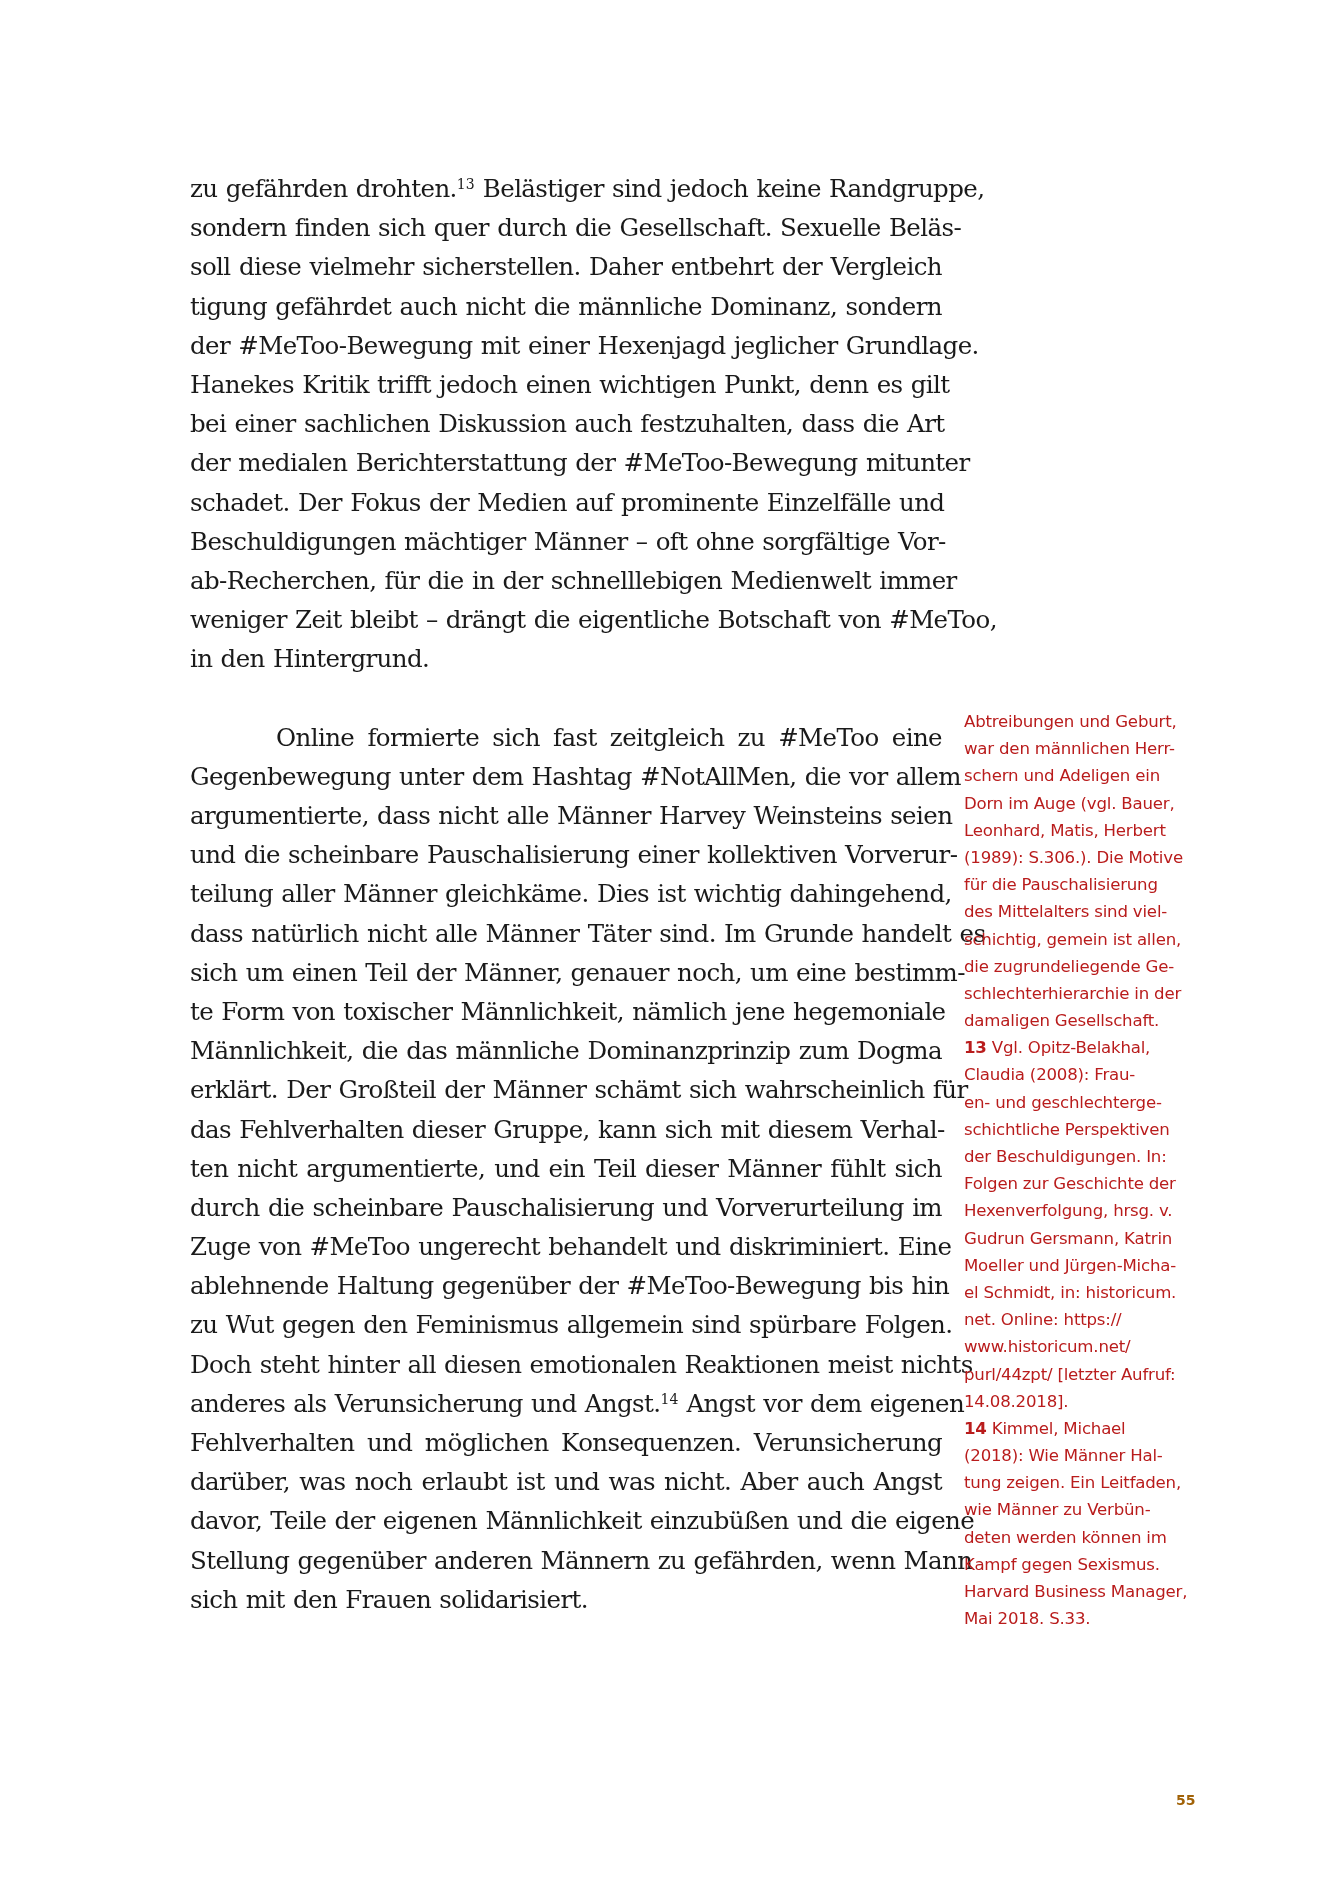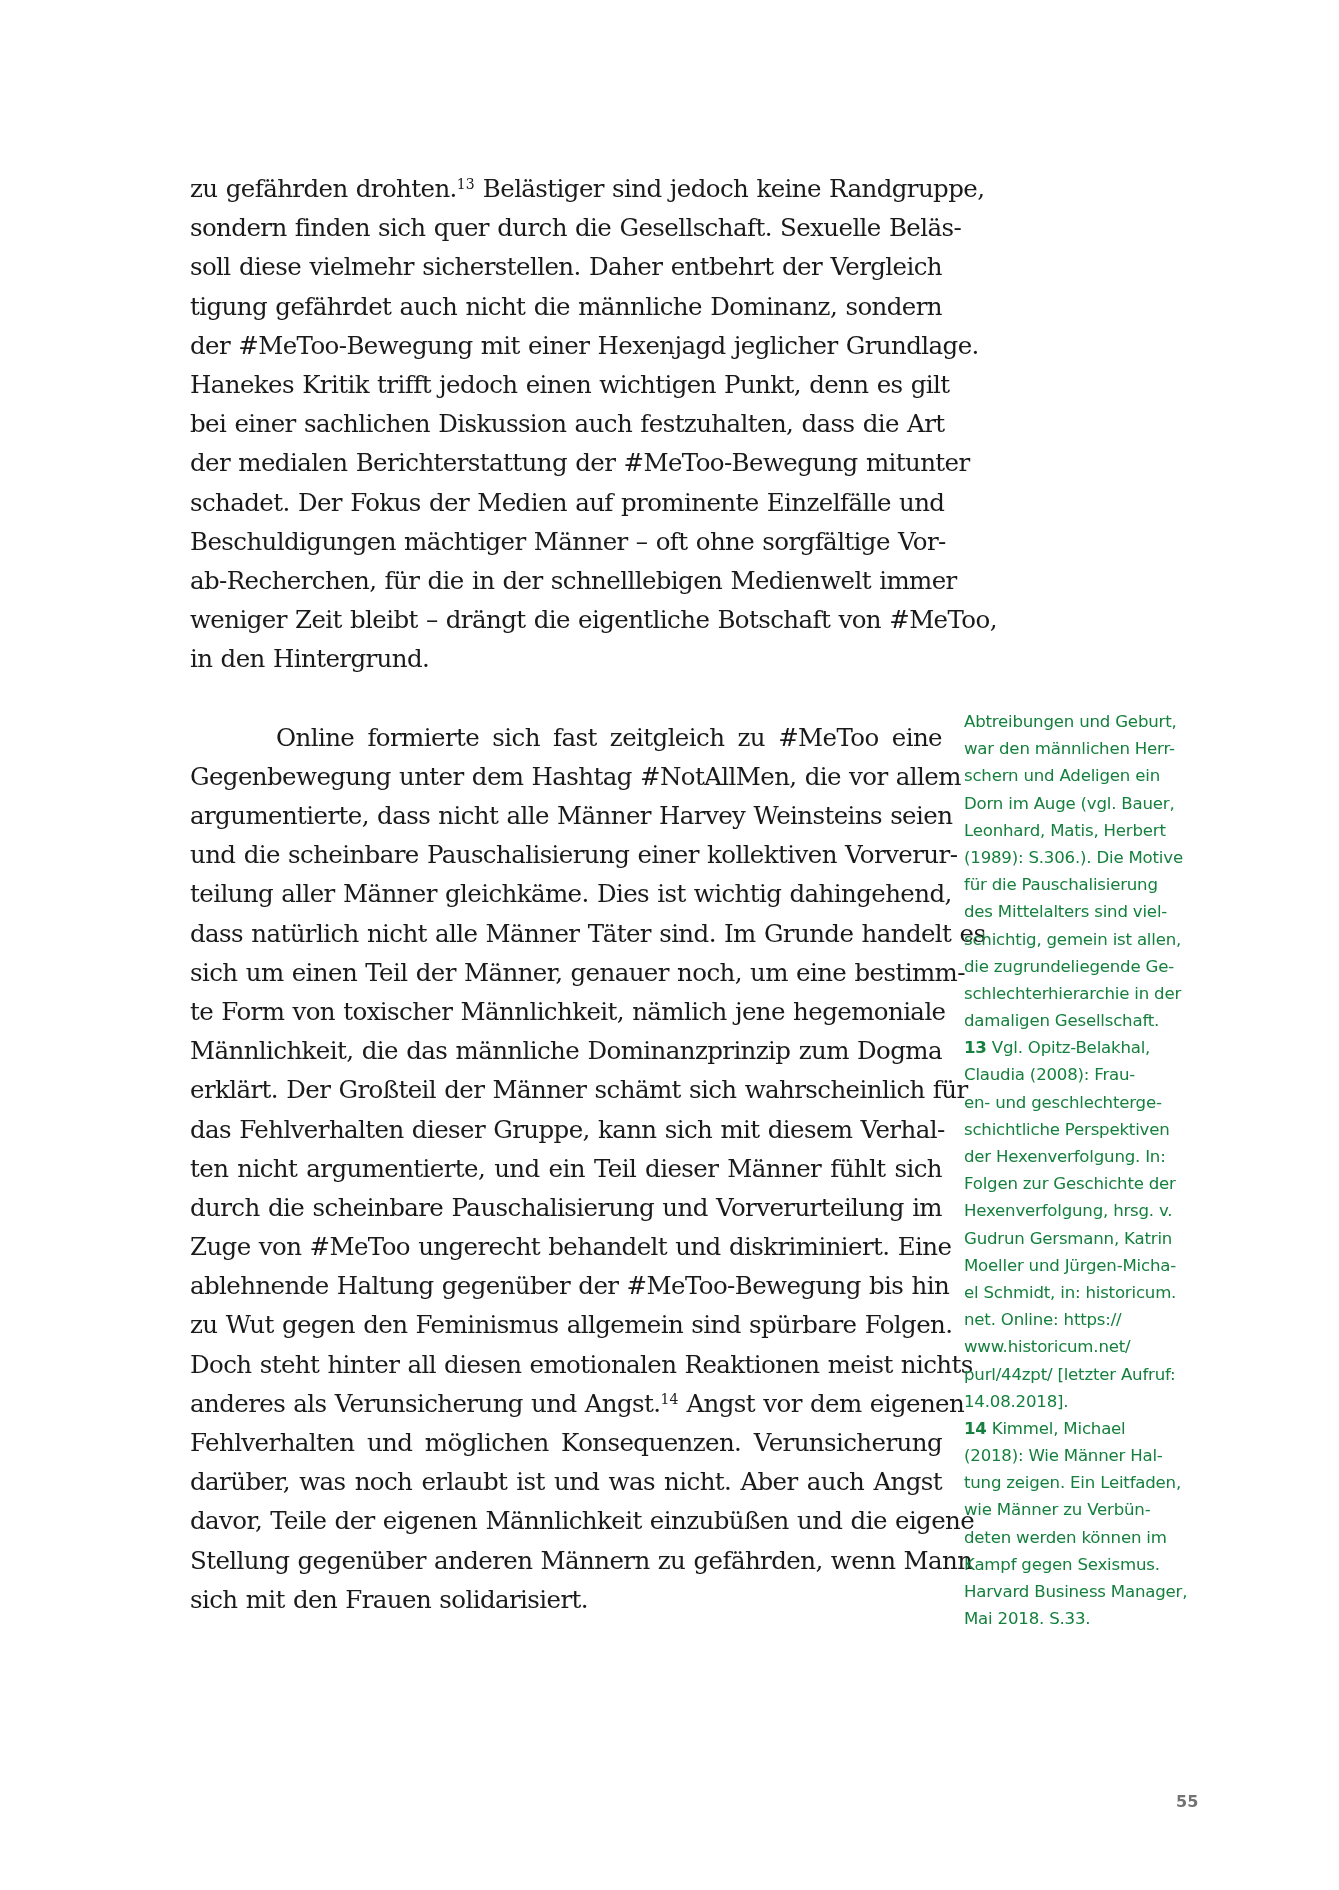--- a/index.html
+++ b/index.html
@@ -51,38 +51,38 @@
     }
     .sidenotes {
       position: absolute;
       left: 964px;
       top: 708px;
       width: 250px;
       font-family: "DejaVu Sans", "Liberation Sans", sans-serif;
       font-size: 16.6px;
       line-height: 27.2px;
       letter-spacing: -0.2px;
-      color: #15803d;
+      color: #b91c1c;
     }
     .sidenotes .sn-line {
       display: block;
       white-space: nowrap;
       height: 27.2px;
     }
     .sidenotes .fn-num {
       font-weight: bold;
     }
     .page-number {
       position: absolute;
       left: 1176px;
       top: 1792px;
       font-family: "DejaVu Sans", "Liberation Sans", sans-serif;
       font-weight: bold;
-      font-size: 16px;
-      color: #737373;
+      font-size: 14px;
+      color: #a16207;
     }
   </style>
 </head>
 <body>
 
 <div class="main-column">
 
   <div>
     <span class="line"><span>zu gefährden drohten.</span><sup class="fn-ref">13</sup><span> Belästiger sind jedoch keine Randgruppe,</span></span>
     <span class="line">sondern finden sich quer durch die Gesellschaft. Sexuelle Beläs-</span>
@@ -142,21 +142,21 @@
     <span class="sn-line">die zugrundeliegende Ge-</span>
     <span class="sn-line">schlechterhierarchie in der</span>
     <span class="sn-line">damaligen Gesellschaft.</span>
   </div>
 
   <div>
     <span class="sn-line"><span class="fn-num">13</span><span> Vgl. Opitz-Belakhal,</span></span>
     <span class="sn-line">Claudia (2008): Frau-</span>
     <span class="sn-line">en- und geschlechterge-</span>
     <span class="sn-line">schichtliche Perspektiven</span>
-    <span class="sn-line">der Hexenverfolgung. In:</span>
+    <span class="sn-line">der Beschuldigungen. In:</span>
     <span class="sn-line">Folgen zur Geschichte der</span>
     <span class="sn-line">Hexenverfolgung, hrsg. v.</span>
     <span class="sn-line">Gudrun Gersmann, Katrin</span>
     <span class="sn-line">Moeller und Jürgen-Micha-</span>
     <span class="sn-line">el Schmidt, in: historicum.</span>
     <span class="sn-line">net. Online: https://</span>
     <span class="sn-line">www.historicum.net/</span>
     <span class="sn-line">purl/44zpt/ [letzter Aufruf:</span>
     <span class="sn-line">14.08.2018].</span>
   </div>

